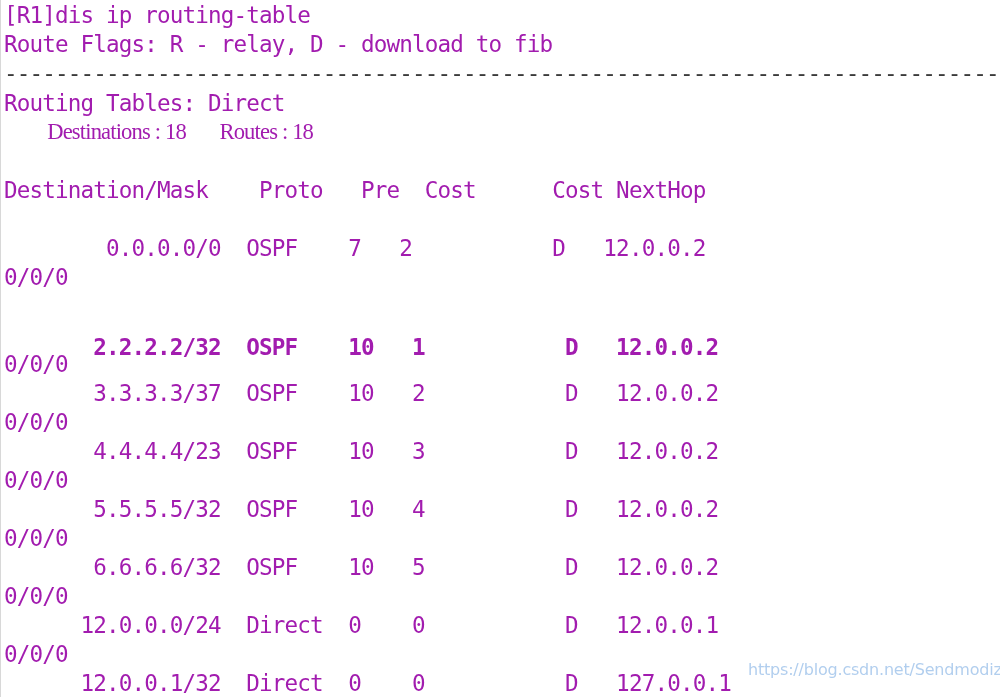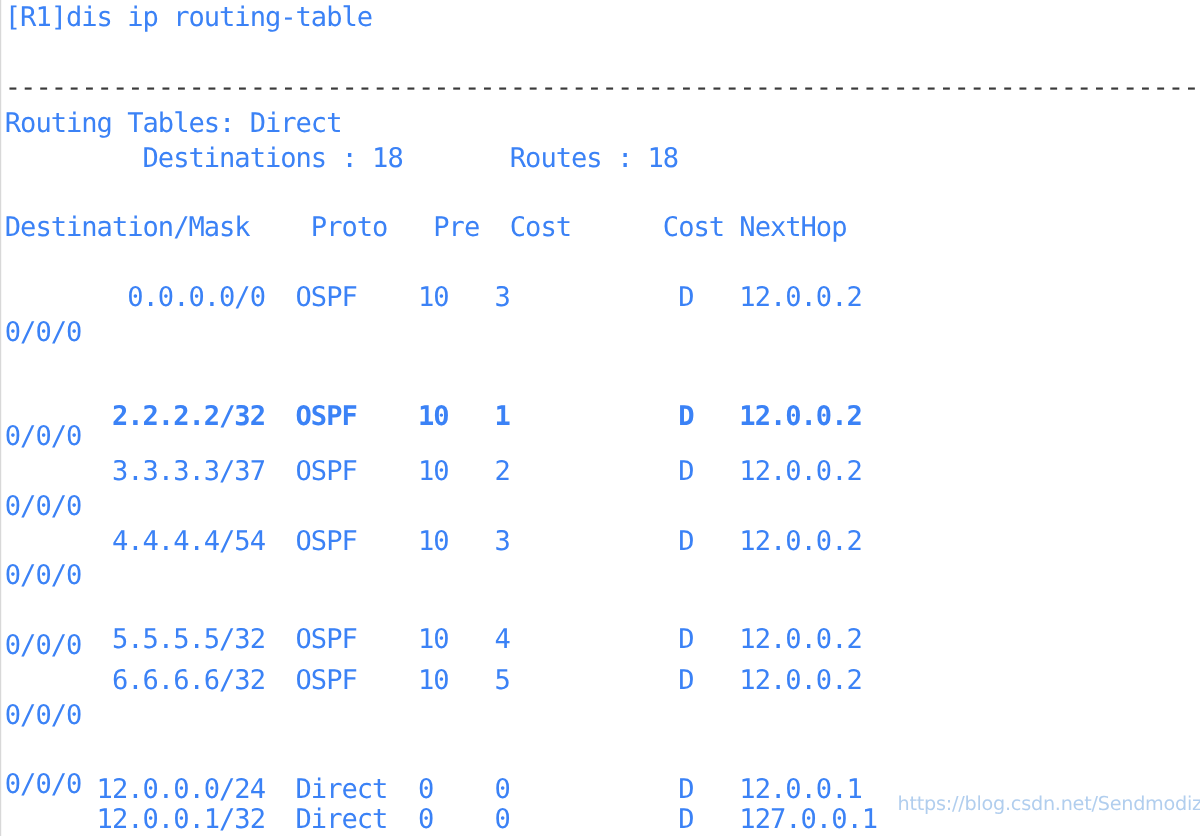--- a/index.html
+++ b/index.html
@@ -37,21 +37,21 @@
   }
 
   .line {
     position: absolute;
     left: 4px;
     white-space: pre;
     font-family: "DejaVu Sans Mono", "Liberation Mono", monospace;
     font-size: 22.6px;
     line-height: 30px;
     letter-spacing: -0.85px;
-    color: #3b82f6;
+    color: #a21caf;
     -webkit-font-smoothing: none;
   }
 
   
   .sep {
     position: absolute;
     left: 4px;
     white-space: pre;
     font-family: "DejaVu Sans Mono", "Liberation Mono", monospace;
     font-size: 22.6px;
@@ -78,48 +78,49 @@
 </style>
 </head>
 <body>
 
 <div id="left-edge-rule"></div>
 
 <div id="console">
 
   <div class="line" style="top:0px;">[R1]dis ip routing-table</div>
 
+  <div class="line" style="top:29px;">Route Flags: R - relay, D - download to fib</div>
 
   <div class="sep" style="top:58px;">------------------------------------------------------------------------------</div>
 
   <div class="line" style="top:88px;">Routing Tables: Direct</div>
 
-  <div class="line" style="top:117px;">         Destinations : 18       Routes : 18</div>
+  <div class="line" style="top:117px;font-family:Liberation Serif, serif;">         Destinations : 18       Routes : 18</div>
 
   <div class="line" style="top:175px;">Destination/Mask    Proto   Pre  Cost      Cost NextHop</div>
 
-  <div class="line" style="top:233px;">        0.0.0.0/0  OSPF    10   3           D   12.0.0.2</div>
+  <div class="line" style="top:233px;">        0.0.0.0/0  OSPF    7   2           D   12.0.0.2</div>
   <div class="line" style="top:262px;">0/0/0</div>
 
 
   <div class="line" style="top:332px;font-weight:bold;">       2.2.2.2/32  OSPF    10   1           D   12.0.0.2</div>
   <div class="line" style="top:349px;">0/0/0</div>
 
   <div class="line" style="top:378px;">       3.3.3.3/37  OSPF    10   2           D   12.0.0.2</div>
   <div class="line" style="top:407px;">0/0/0</div>
 
-  <div class="line" style="top:436px;">       4.4.4.4/54  OSPF    10   3           D   12.0.0.2</div>
+  <div class="line" style="top:436px;">       4.4.4.4/23  OSPF    10   3           D   12.0.0.2</div>
   <div class="line" style="top:465px;">0/0/0</div>
 
-  <div class="line" style="top:518px;text-align:right;">       5.5.5.5/32  OSPF    10   4           D   12.0.0.2</div>
+  <div class="line" style="top:494px;text-align:right;">       5.5.5.5/32  OSPF    10   4           D   12.0.0.2</div>
   <div class="line" style="top:523px;">0/0/0</div>
 
   <div class="line" style="top:552px;">       6.6.6.6/32  OSPF    10   5           D   12.0.0.2</div>
   <div class="line" style="top:581px;">0/0/0</div>
 
-  <div class="line" style="top:610px;margin-top:33px;">      12.0.0.0/24  Direct  0    0           D   12.0.0.1</div>
+  <div class="line" style="top:610px;">      12.0.0.0/24  Direct  0    0           D   12.0.0.1</div>
   <div class="line" style="top:639px;">0/0/0</div>
 
   <div class="line" style="top:668px;">      12.0.0.1/32  Direct  0    0           D   127.0.0.1</div>
 
 </div>
 
 <div id="watermark">https://blog.csdn.net/Sendmodizu</div>
 
 </body></html>

